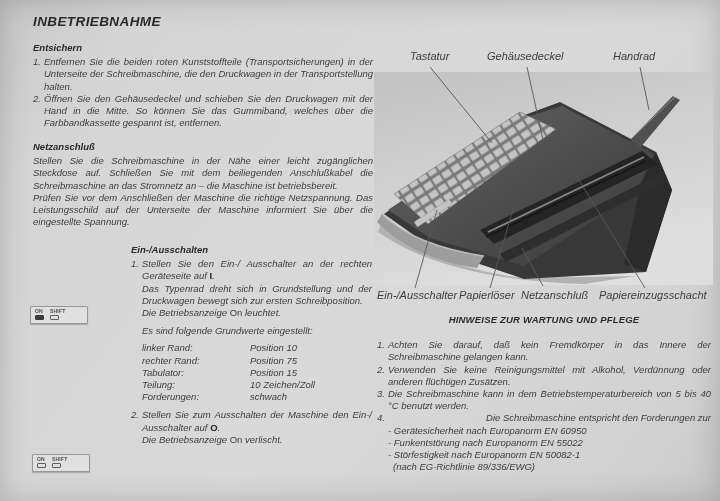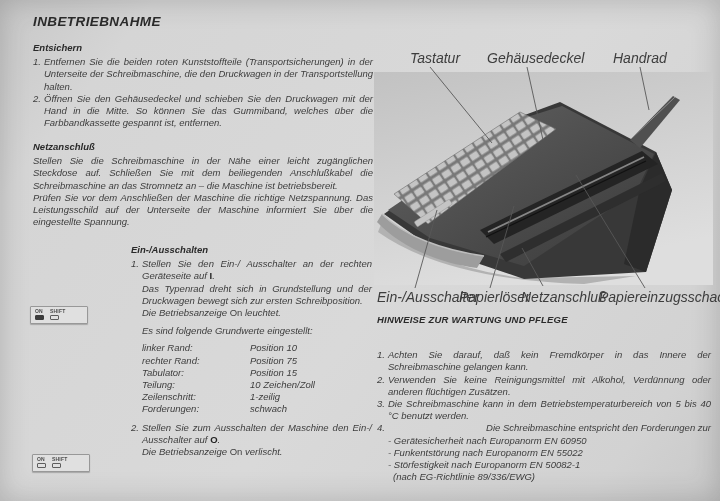--- a/index.html
+++ b/index.html
@@ -5,32 +5,32 @@
   html,body{margin:0;padding:0;background:#b0b0b0;}
   #page{
     position:relative;width:720px;height:501px;overflow:hidden;
     background:linear-gradient(128deg,#c7c7c7 0%,#d5d5d5 14%,#d9d9d9 55%,#d2d2d2 88%,#c8c8c8 100%);
     box-shadow:inset 0 0 28px rgba(60,60,60,.25);
     font-family:"Liberation Sans",sans-serif;font-style:italic;color:#3d3d3d;
   }
   .abs{position:absolute;}
   .h1{font-weight:bold;font-size:13.5px;color:#2a2a2a;letter-spacing:.4px;text-align:right;}
   .h2{font-weight:bold;font-size:10.5px;color:#2a2a2a;margin-bottom:2px;}
-  .h2big{font-weight:bold;font-size:11.5px;color:#2a2a2a;letter-spacing:.2px;margin-bottom:23px;}
+  .h2big{font-weight:bold;font-size:11.5px;color:#2a2a2a;letter-spacing:.2px;margin-bottom:13px;text-align:center;}
   .body, .body div{font-size:9.5px;line-height:12.2px;}
   .just{text-align:justify;}
   .li{display:flex;margin:0;}
   .li .num{width:11px;flex:none;}
   .li .text{flex:1;text-align:justify;}
   .sw{font-style:normal;font-weight:bold;color:#222;}
   .lamp{font-style:normal;}
   .gap6{height:6px;} .gap5{height:5px;}
   .srow{display:flex;line-height:12.2px;}
   .slabel{width:108px;flex:none;}
-  .photo-label{font-size:14px;color:#3d3d3d;white-space:nowrap;text-align:right;}
+  .photo-label{font-size:11px;color:#3d3d3d;white-space:nowrap;text-align:right;}
   .subitem{padding-left:11px;}
   .subitem.more{padding-left:16px;}
   .panel{
     position:absolute;width:58px;height:18px;background:#e0e0e0;
     border:1px solid #989898;border-radius:1px;display:flex;gap:6px;
     padding:2px 4px;box-sizing:border-box;font-style:normal;
     box-shadow:0 1px 1px rgba(80,80,80,.35);
   }
   .pcol{display:flex;flex-direction:column;align-items:flex-start;}
   .plabel{font-size:5px;line-height:5px;color:#4c4c4c;letter-spacing:.2px;font-weight:bold;}
@@ -84,24 +84,20 @@
           <span class="slabel">rechter Rand:</span>
           <span>Position 75</span>
         </div>
       <div class="srow">
           <span class="slabel">Tabulator:</span>
           <span>Position 15</span>
         </div>
       <div class="srow">
           <span class="slabel">Teilung:</span>
           <span>10 Zeichen/Zoll</span>
-        </div>
-      <div class="srow">
-          <span class="slabel">Zeilenschritt:</span>
-          <span>1-zeilig</span>
         </div>
       <div class="srow">
           <span class="slabel">Forderungen:</span>
           <span>schwach</span>
         </div>
     </div>
     <div class="gap6"></div>
     <div class="li">
       <span class="num">2.</span>
       <span class="text">

